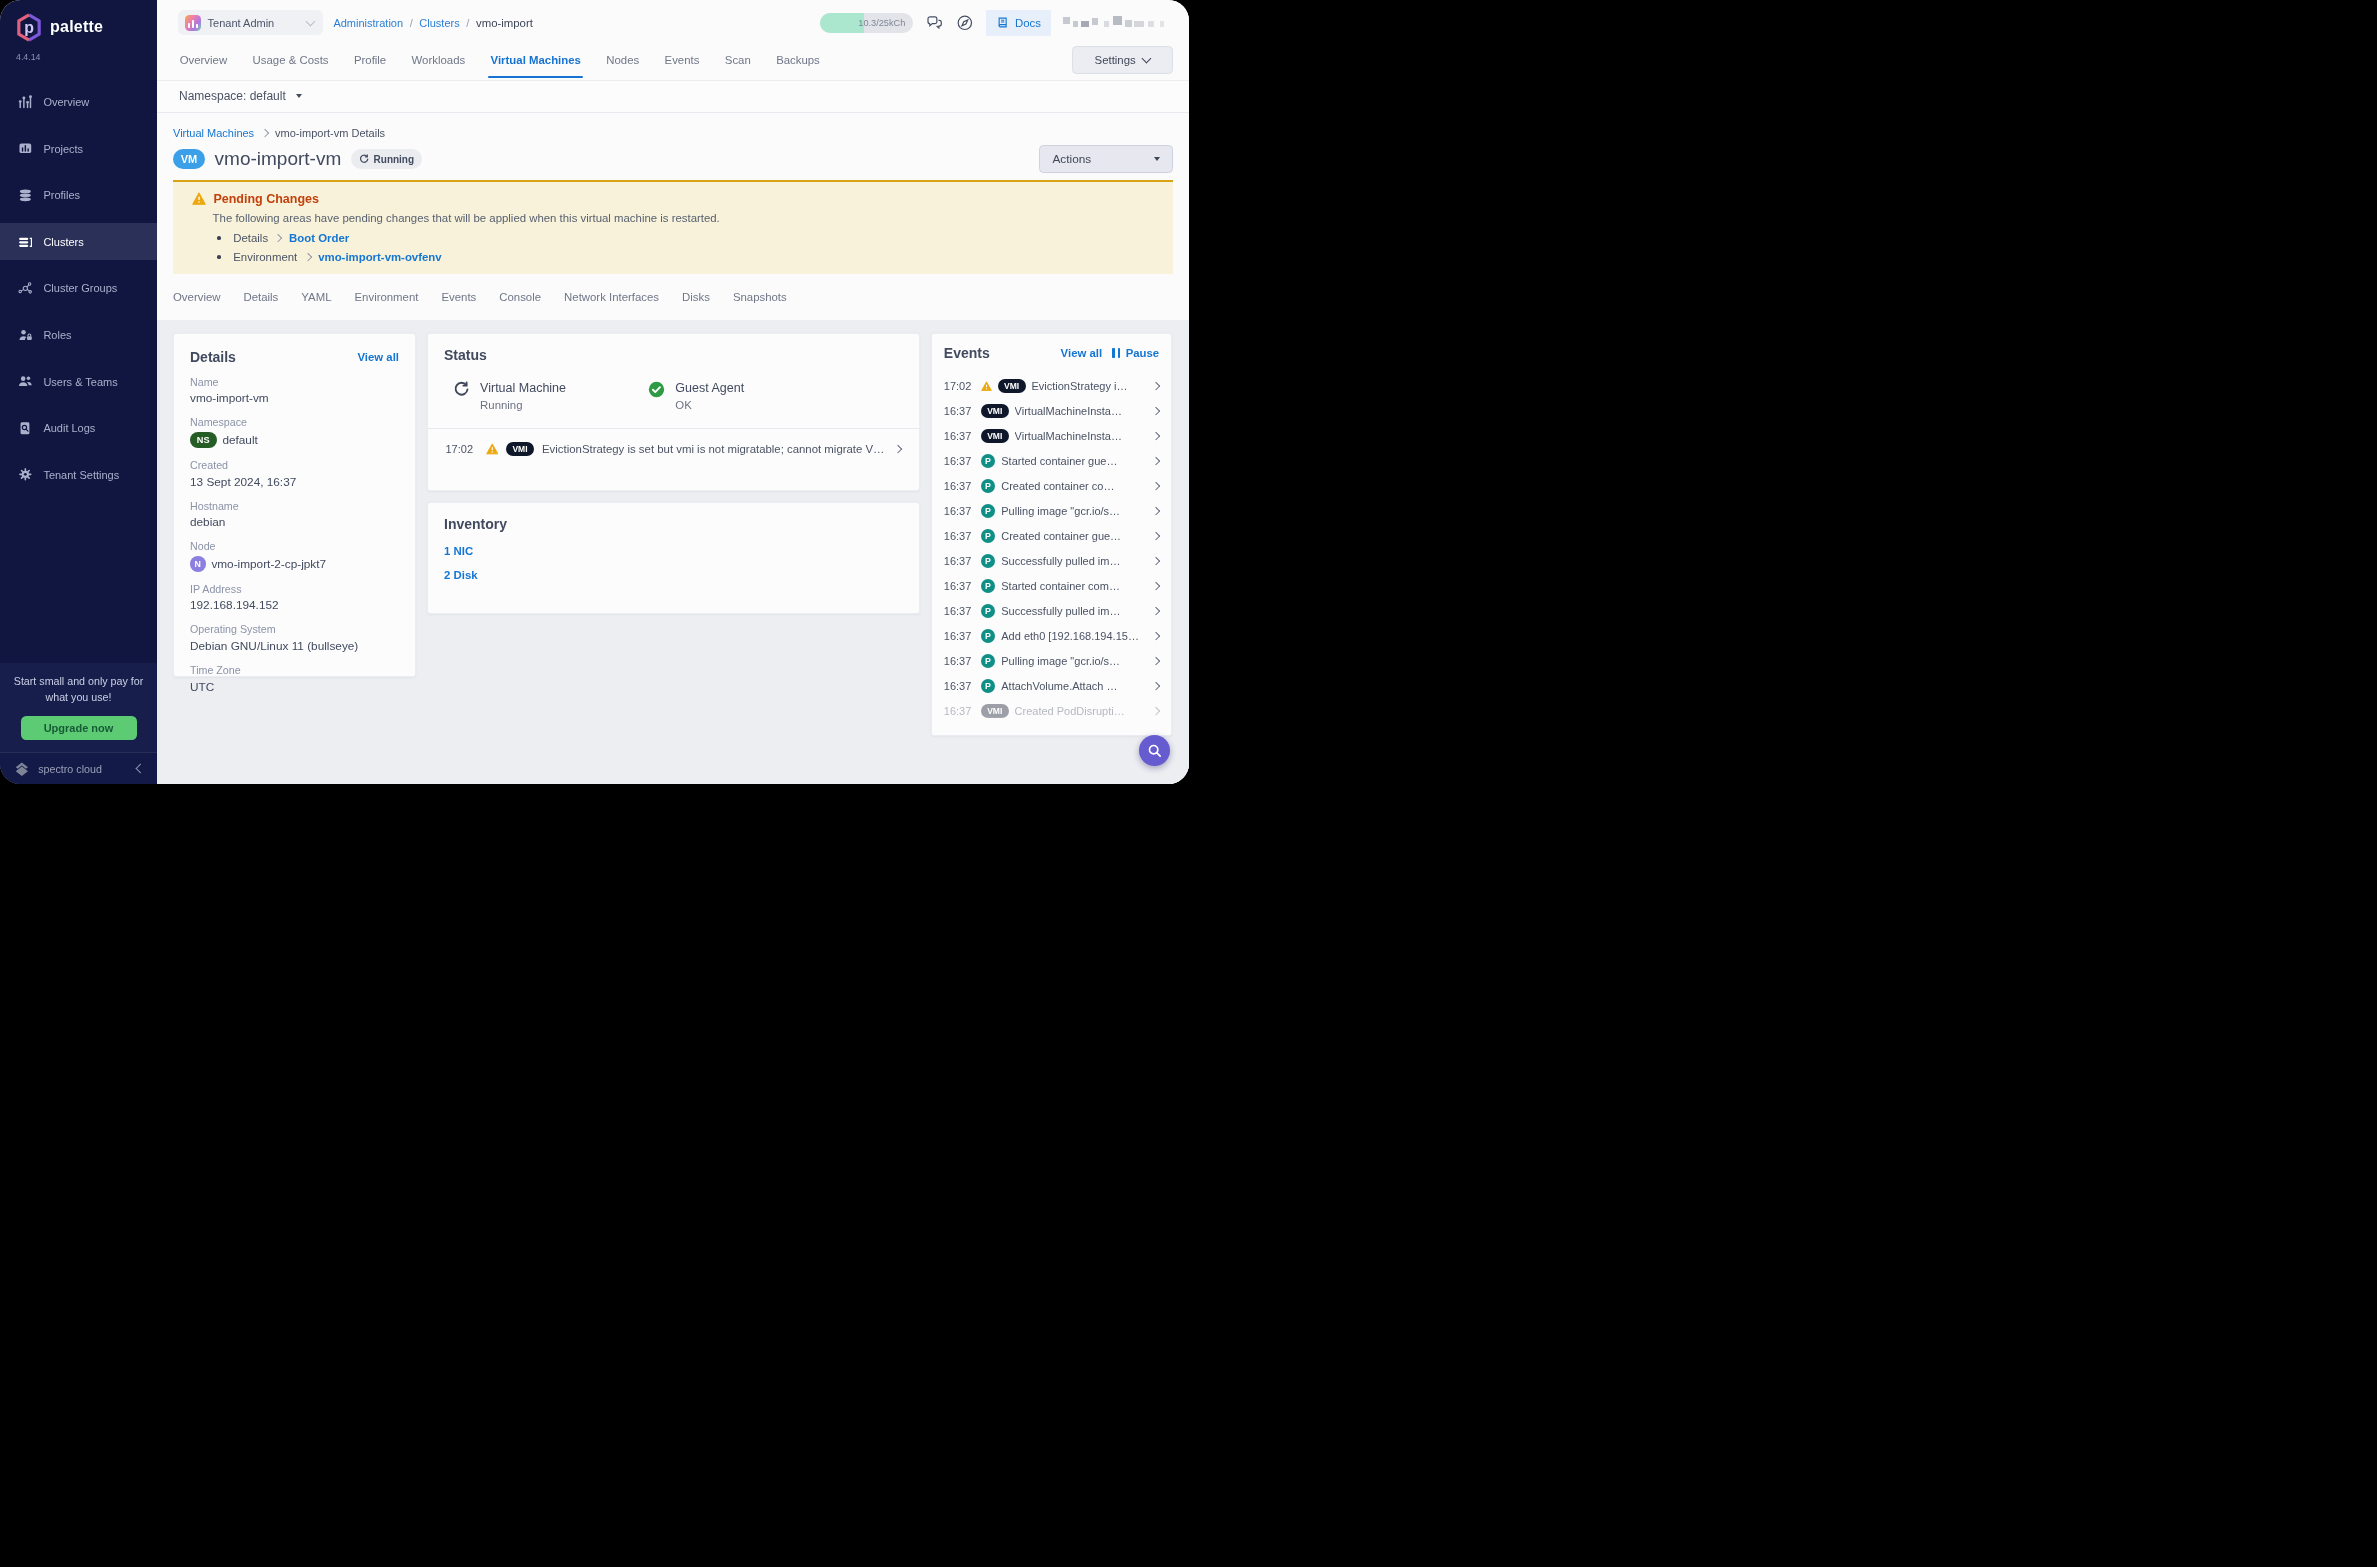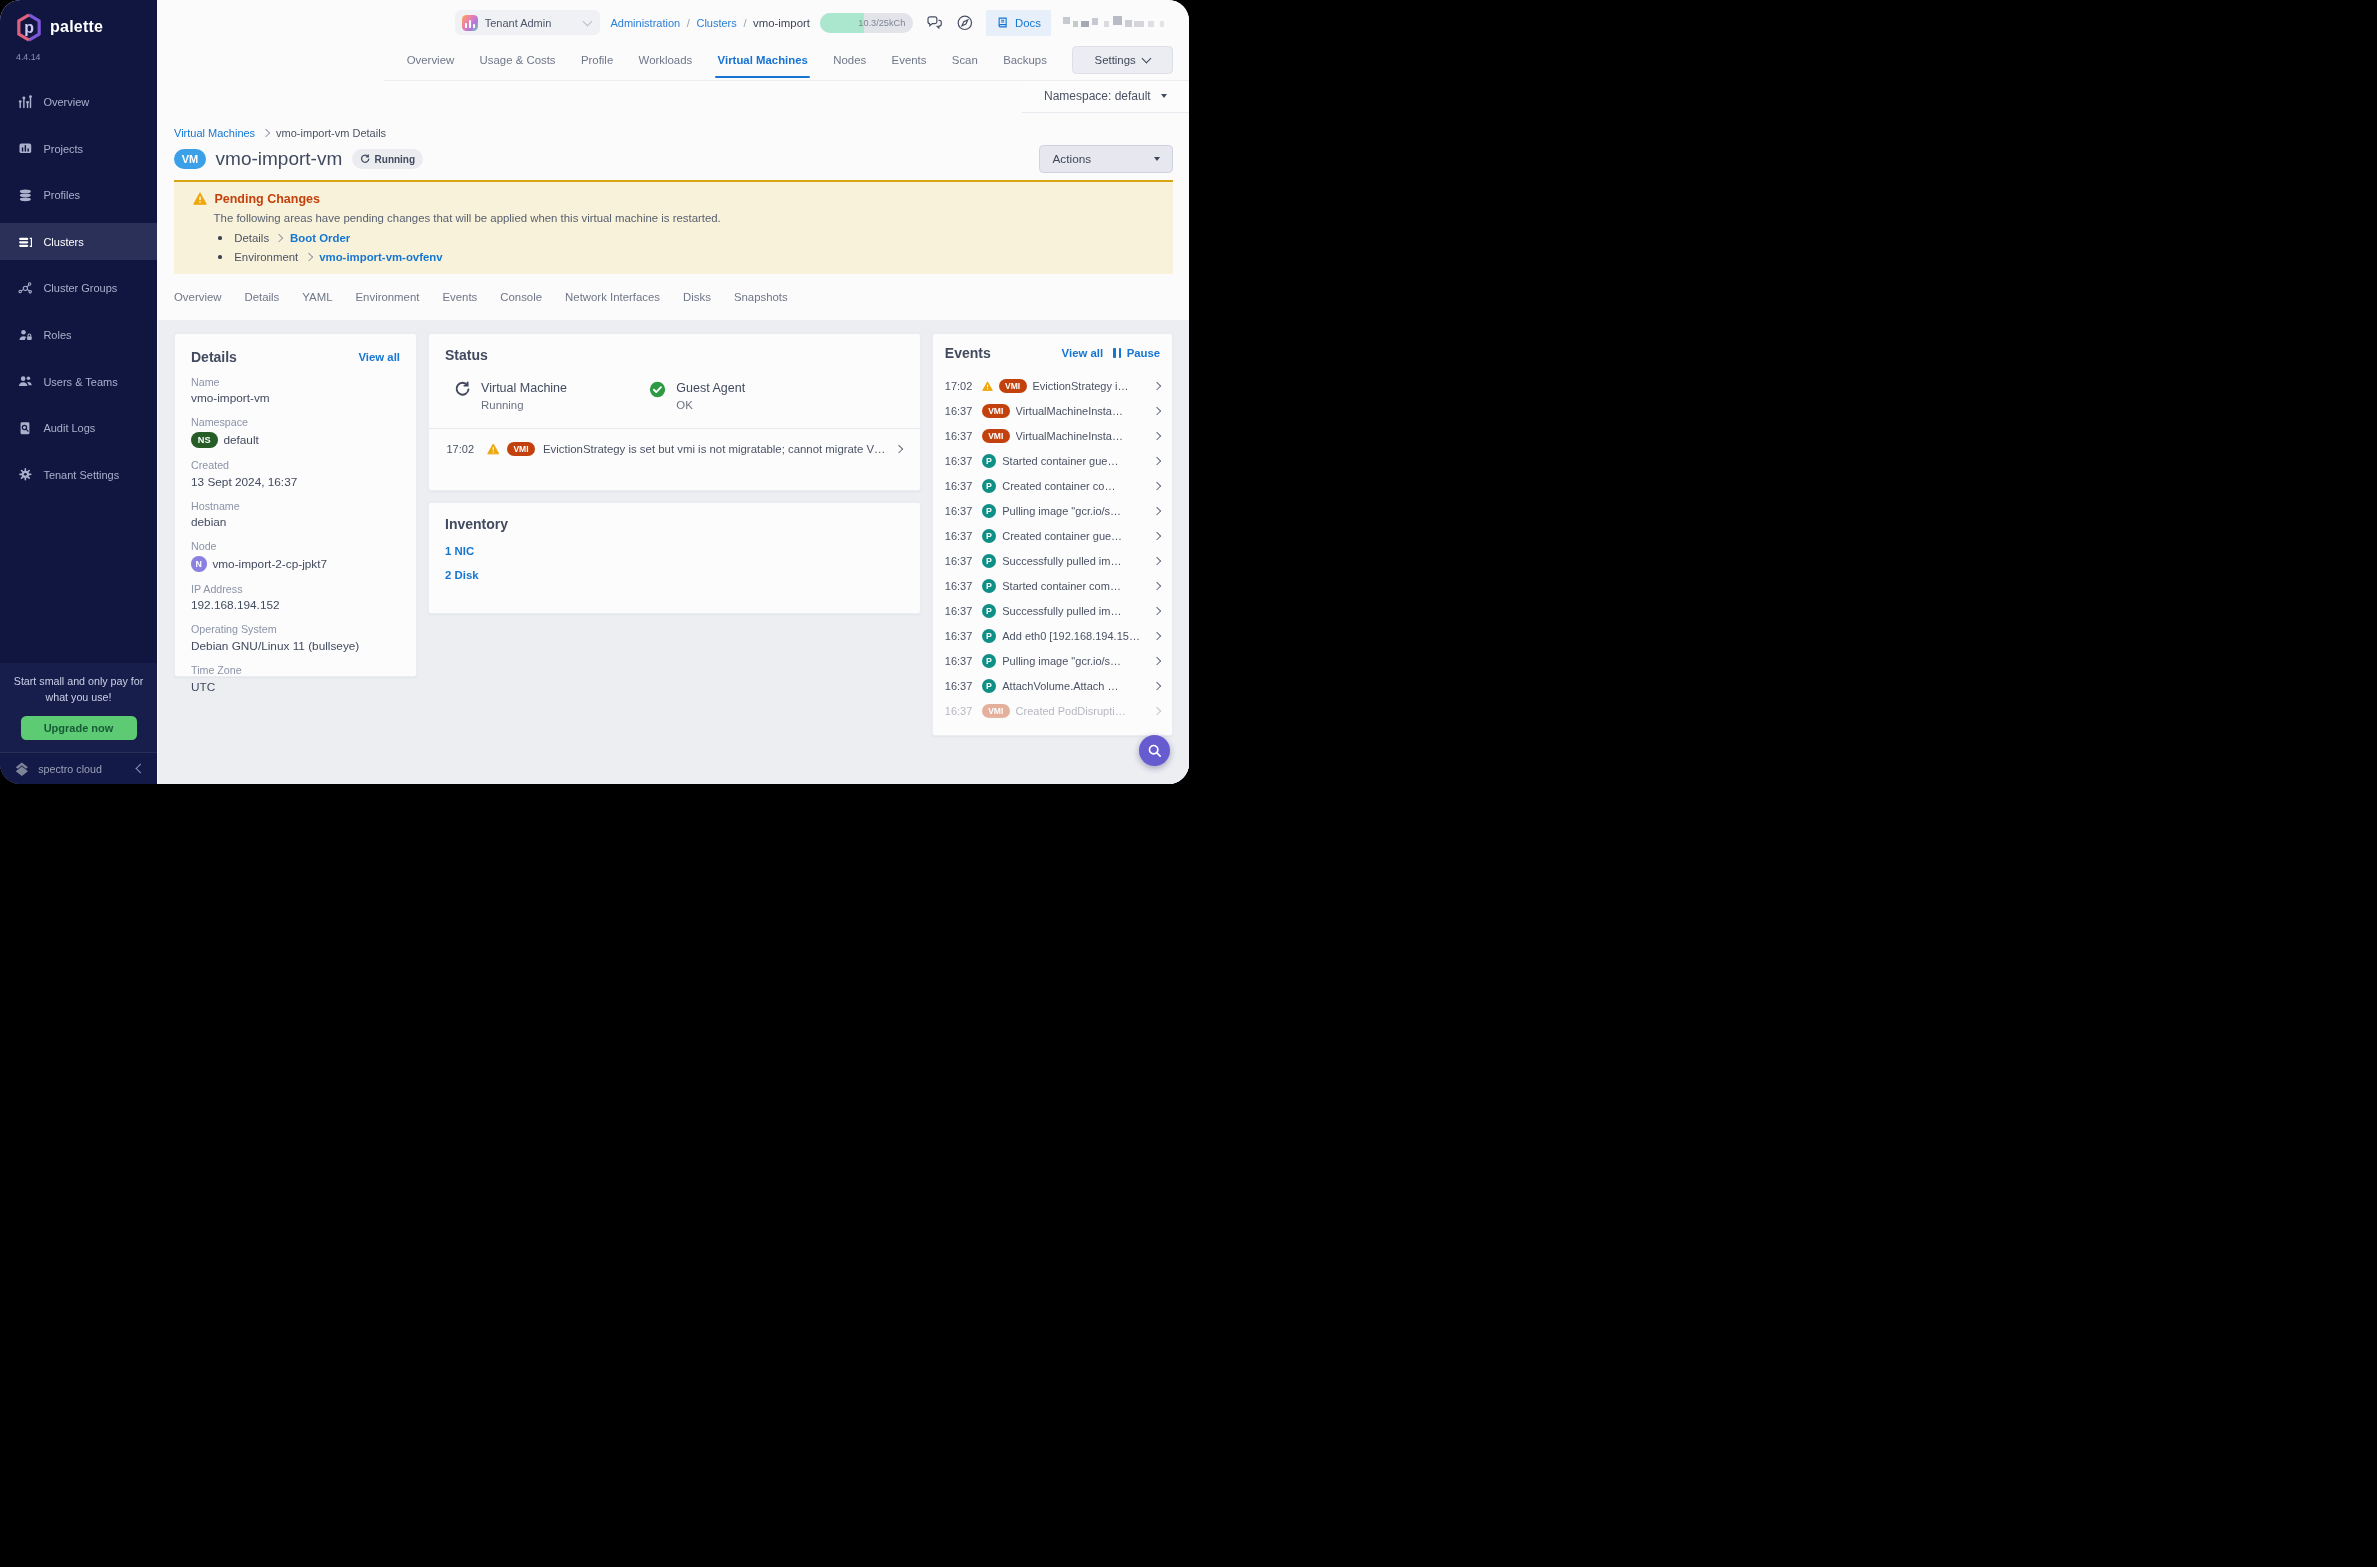--- a/index.html
+++ b/index.html
@@ -18,21 +18,21 @@
   .nav-item.active .si{color:#fff;}
   .side-spacer{flex:1;}
   .promo{background:#181e4b;padding:11px 11.8px 12.5px;text-align:center;}
   .promo-text{color:#c9cfe6;font-size:10.7px;line-height:1.45;max-width:132px;margin:0 auto;}
   .promo-btn{margin:10.3px auto 0;width:116px;height:24px;border-radius:5.2px;background:#5dcb74;color:#175b36;font-size:11px;font-weight:600;display:flex;align-items:center;justify-content:center;cursor:pointer;}
   .side-footer{height:31px;border-top:0.7px solid rgba(255,255,255,.09);display:flex;align-items:center;gap:7.4px;padding:0 13.2px;background:#141a47;}
   .footer-brand{color:#9aa0b8;font-size:10.7px;}
   .chev-left{width:5.9px;height:5.9px;border-left:1.5px solid #8a90ad;border-bottom:1.5px solid #8a90ad;transform:rotate(45deg);margin-left:auto;cursor:pointer;}
 
   
-  .main{flex:1;display:flex;flex-direction:column;min-width:0;background:#fbfbfc;align-items:flex-end;}
+  .main{flex:1;display:flex;flex-direction:column;min-width:0;background:#fbfbfc;}
   .topbar{height:34px;display:flex;align-items:center;gap:10.3px;padding:5.9px 16px 0 20.6px;}
   .tenant-pill{display:flex;align-items:center;gap:6.6px;background:#f0f1f5;border-radius:5.9px;height:25px;padding:0 7.4px;cursor:pointer;}
   .tenant-icon{width:16px;height:16px;border-radius:4.4px;background:linear-gradient(125deg,#f5a25d 5%,#ec7cb1 40%,#a87ae0 70%,#7ed3a4 100%);display:flex;align-items:flex-end;justify-content:center;gap:1.5px;padding-bottom:2.9px;box-sizing:border-box;}
   .tenant-icon i{display:block;width:2.2px;background:#fff;border-radius:0.7px;}
   .tenant-label{color:#4c5568;font-size:11px;}
   .chev-v{width:5.9px;height:5.9px;border-right:1.2px solid #b7bdc9;border-bottom:1.2px solid #b7bdc9;transform:rotate(45deg);margin:-2.2px 1.5px 0 26.5px;}
   .bc{display:flex;align-items:center;gap:6.6px;font-size:11px;}
   .bc a{color:#2b7fd4;text-decoration:none;cursor:pointer;}
   .bc-sep{color:#9aa2b2;}
   .bc-sep::before{content:"/";}
@@ -104,21 +104,21 @@
   
   .mid-col{width:493px;display:flex;flex-direction:column;gap:11px;}
   .status-card{height:158px;padding:13.2px 16px 0;}
   .status-items{display:flex;gap:82px;padding:17.7px 0 0 8.8px;}
   .status-item{display:flex;gap:10.3px;align-items:flex-start;}
   .st-name{font-size:12.5px;color:#414a5e;margin-bottom:4.4px;}
   .st-state{font-size:11.4px;color:#6b7280;}
   .status-divider{margin:17px -16px 0;border-top:0.7px solid #e8e9ee;}
   .status-event{display:flex;align-items:center;gap:8px;padding:12.5px 1.5px 0 1.5px;}
   .ev-time{font-size:11px;color:#4a5263;min-width:32px;}
-  .badge.vmi{min-width:28px;height:14.7px;border-radius:7.4px;background:#c2410c;font-size:8.5px;}
+  .badge.vmi{min-width:28px;height:14.7px;border-radius:7.4px;background:#0f172a;font-size:8.5px;}
   .badge.pod{width:14.7px;min-width:14.7px;height:14.7px;border-radius:50%;background:#0f8f85;font-size:8.8px;}
   .ev-text{font-size:11.4px;color:#4a5263;flex:1;white-space:nowrap;overflow:hidden;}
   .status-event .chev-r, .ev-row .chev-r{border-color:#5a6375;flex:0 0 auto;cursor:pointer;}
   .inv-card{height:112px;padding:13.2px 16px;}
   .inv-link{display:block;margin-top:12.5px;font-size:11.4px;}
 
   
   .events-card{width:241px;height:403px;padding:11px 11.8px;position:relative;overflow:hidden;}
   .events-head{display:flex;align-items:center;gap:10.3px;}
   .events-head .card-title{margin-right:auto;}

